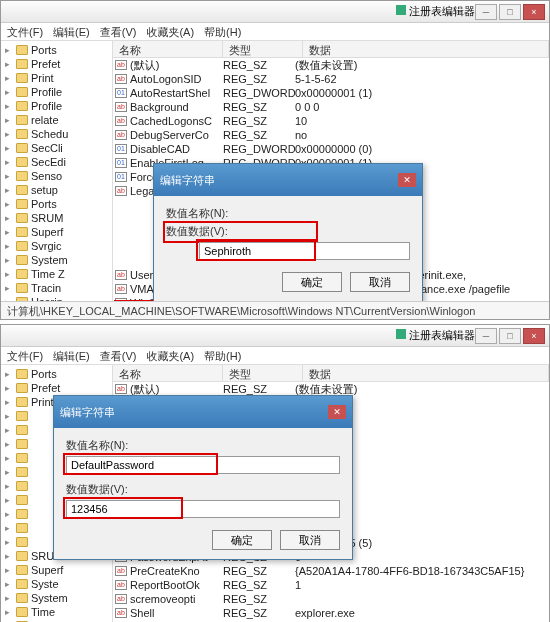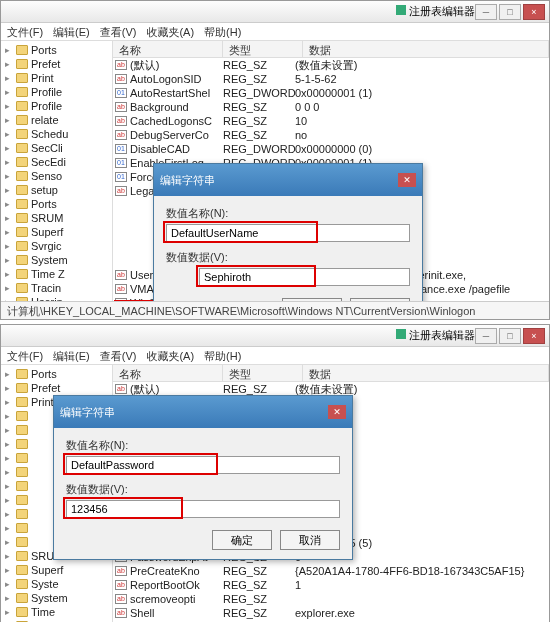--- a/index.html
+++ b/index.html
@@ -273,21 +273,20 @@
       <div class="hl-red" style="left:1px; top:259px; width:150px; height:15px;"></div>
 
       <div class="dialog" style="left:40px; top:122px;">
         <div class="dlg-title">
           <span>编辑字符串</span>
           <div class="dlg-close">✕</div>
         </div>
         <div class="dlg-body">
           <div class="dlg-label">数值名称(N):</div>
           <div style="position:relative;">
-            <input class="dlg-input" readonly="" value="DefaultUserName" style="">
             <div class="hl-red" style="left:-3px;top:-3px;width:155px;height:22px;"></div>
           </div>
           <div class="dlg-label">数值数据(V):</div>
           <div style="position:relative;margin-left:33px;">
             <input class="dlg-input" value="Sephiroth" style="">
             <div class="hl-red" style="left:-3px;top:-3px;width:120px;height:22px;"></div>
           </div>
           <div class="dlg-btns">
             <button class="dlg-btn">确定</button>
             <button class="dlg-btn">取消</button>

